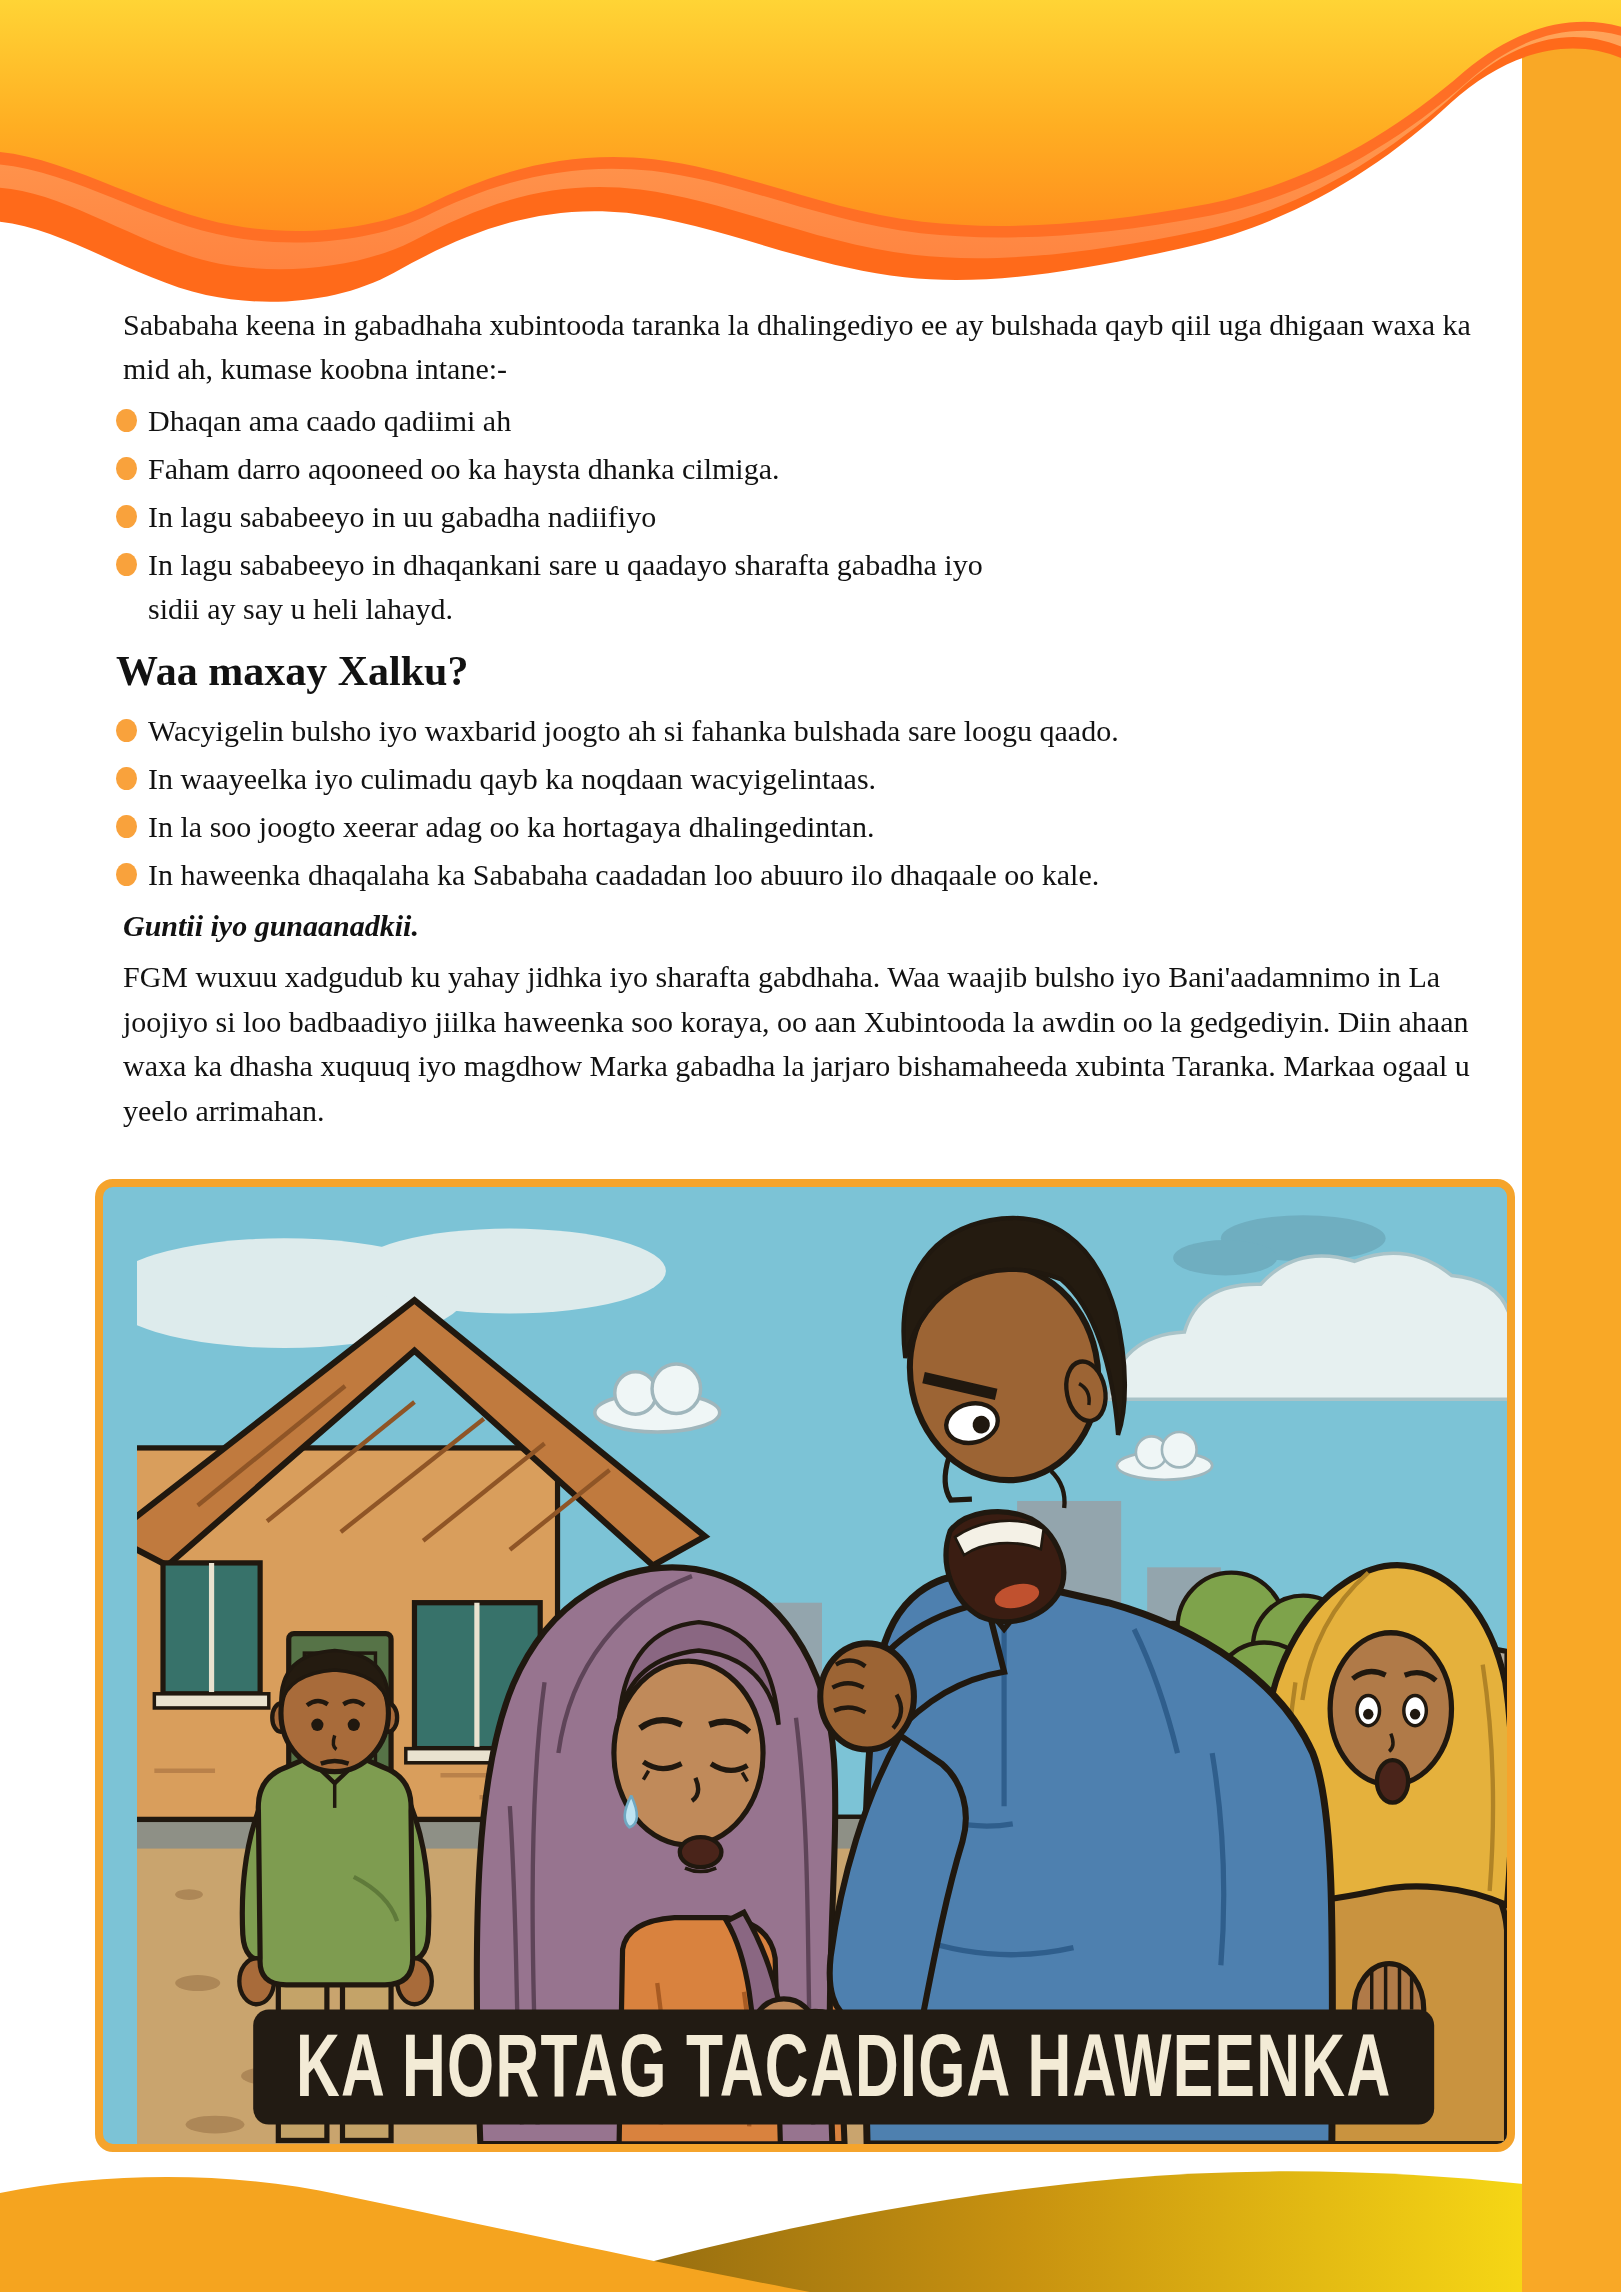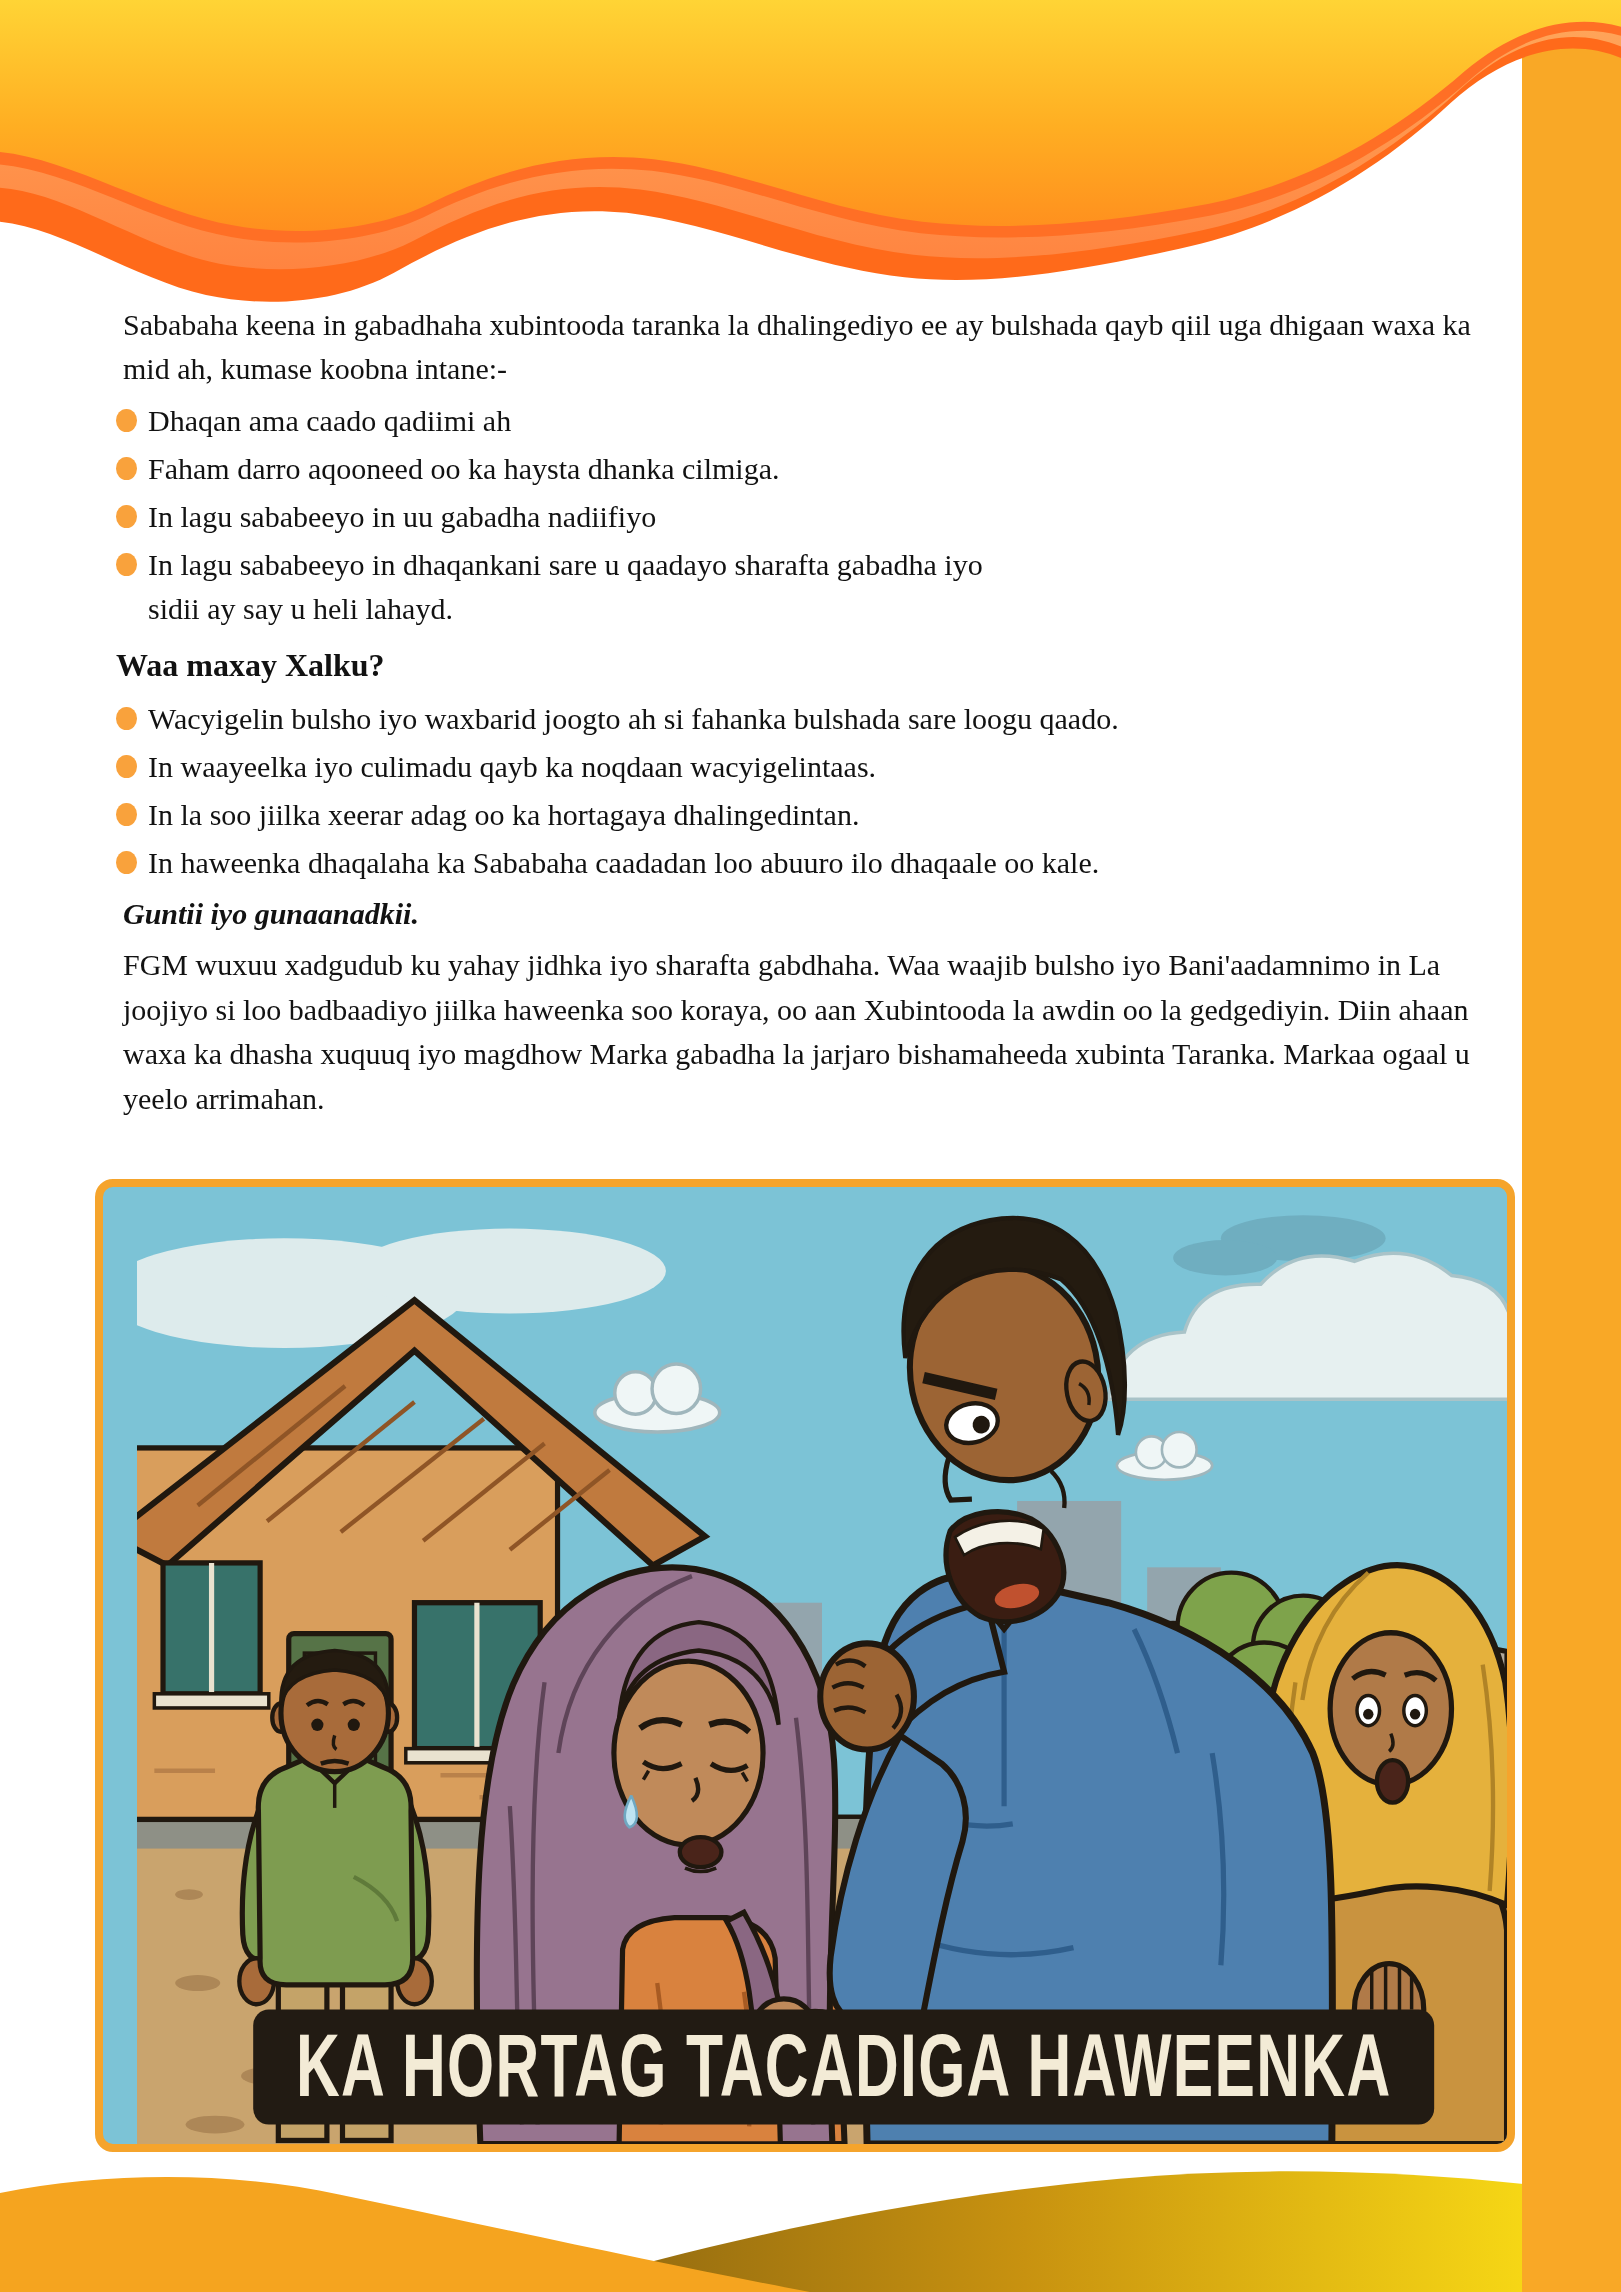--- a/index.html
+++ b/index.html
@@ -19,21 +19,21 @@
   .intro{margin-bottom:25px;}
   ul.blist{list-style:none;margin:0;padding:0;}
   ul.blist li{position:relative;padding-left:32px;margin:3.6px 0;}
   ul.blist .dot{
     position:absolute;left:0;top:10.7px;width:20.6px;height:23px;border-radius:50%;
     background:var(--bullet,#F9A23C);
   }
   .causes{width:905px;margin-bottom:16px;}
   .solutions{width:1191px;margin-bottom:9px;}
   h1.solution-heading{
-    font-size:32px;line-height:1.2;margin:14.3px 0 12.5px 0;font-weight:bold;
+    font-size:42px;line-height:1.2;margin:14.3px 0 12.5px 0;font-weight:bold;
   }
   .conclusion-heading{
     font-weight:bold;font-style:italic;margin:41px 0 41px 0;
   }
   .conclusion{width:1402px;}
   
   .figure{
     position:absolute;left:95px;top:1179px;width:1420px;height:973px;
     box-sizing:border-box;border:8px solid var(--accent,#F5A42C);border-radius:18px;
     overflow:hidden;z-index:3;background:#7CC3D6;padding-left:34px;
@@ -76,21 +76,21 @@
       <li><span class="dot"></span><span>Faham darro aqooneed oo ka haysta dhanka cilmiga.</span></li>
       <li><span class="dot"></span><span>In lagu sababeeyo in uu gabadha nadiifiyo</span></li>
       <li><span class="dot"></span><span>In lagu sababeeyo in dhaqankani sare u qaadayo sharafta gabadha iyo sidii ay say u heli lahayd.</span></li>
     </ul>
 
   <h1 class="solution-heading">Waa maxay Xalku?</h1>
 
   <ul class="blist solutions">
       <li><span class="dot"></span><span>Wacyigelin bulsho iyo waxbarid joogto ah si fahanka bulshada sare loogu qaado.</span></li>
       <li><span class="dot"></span><span>In waayeelka iyo culimadu qayb ka noqdaan wacyigelintaas.</span></li>
-      <li><span class="dot"></span><span>In la soo jiilka xeerar adag oo ka hortagaya dhalingedintan.</span></li>
+      <li><span class="dot"></span><span>In la soo joogto xeerar adag oo ka hortagaya dhalingedintan.</span></li>
       <li><span class="dot"></span><span>In haweenka dhaqalaha ka Sababaha caadadan loo abuuro ilo dhaqaale oo kale.</span></li>
     </ul>
 
   <p class="conclusion-heading">Guntii iyo gunaanadkii.</p>
 
   <p class="conclusion">FGM wuxuu xadgudub ku yahay jidhka iyo sharafta gabdhaha. Waa waajib bulsho iyo Bani'aadamnimo in La joojiyo si loo badbaadiyo jiilka haweenka soo koraya, oo aan Xubintooda la awdin  oo la gedgediyin. Diin ahaan waxa ka dhasha xuquuq iyo magdhow Marka gabadha la jarjaro bishamaheeda xubinta Taranka. Markaa ogaal u yeelo arrimahan.</p>
 </div>
 
 <figure class="figure" style="margin:0;">
   <svg viewBox="0 0 1580 1082" preserveAspectRatio="none">

